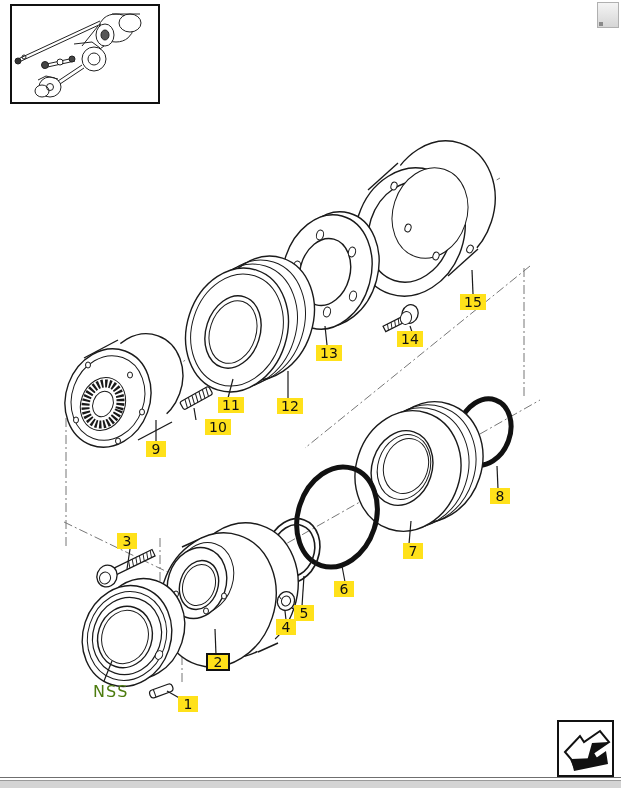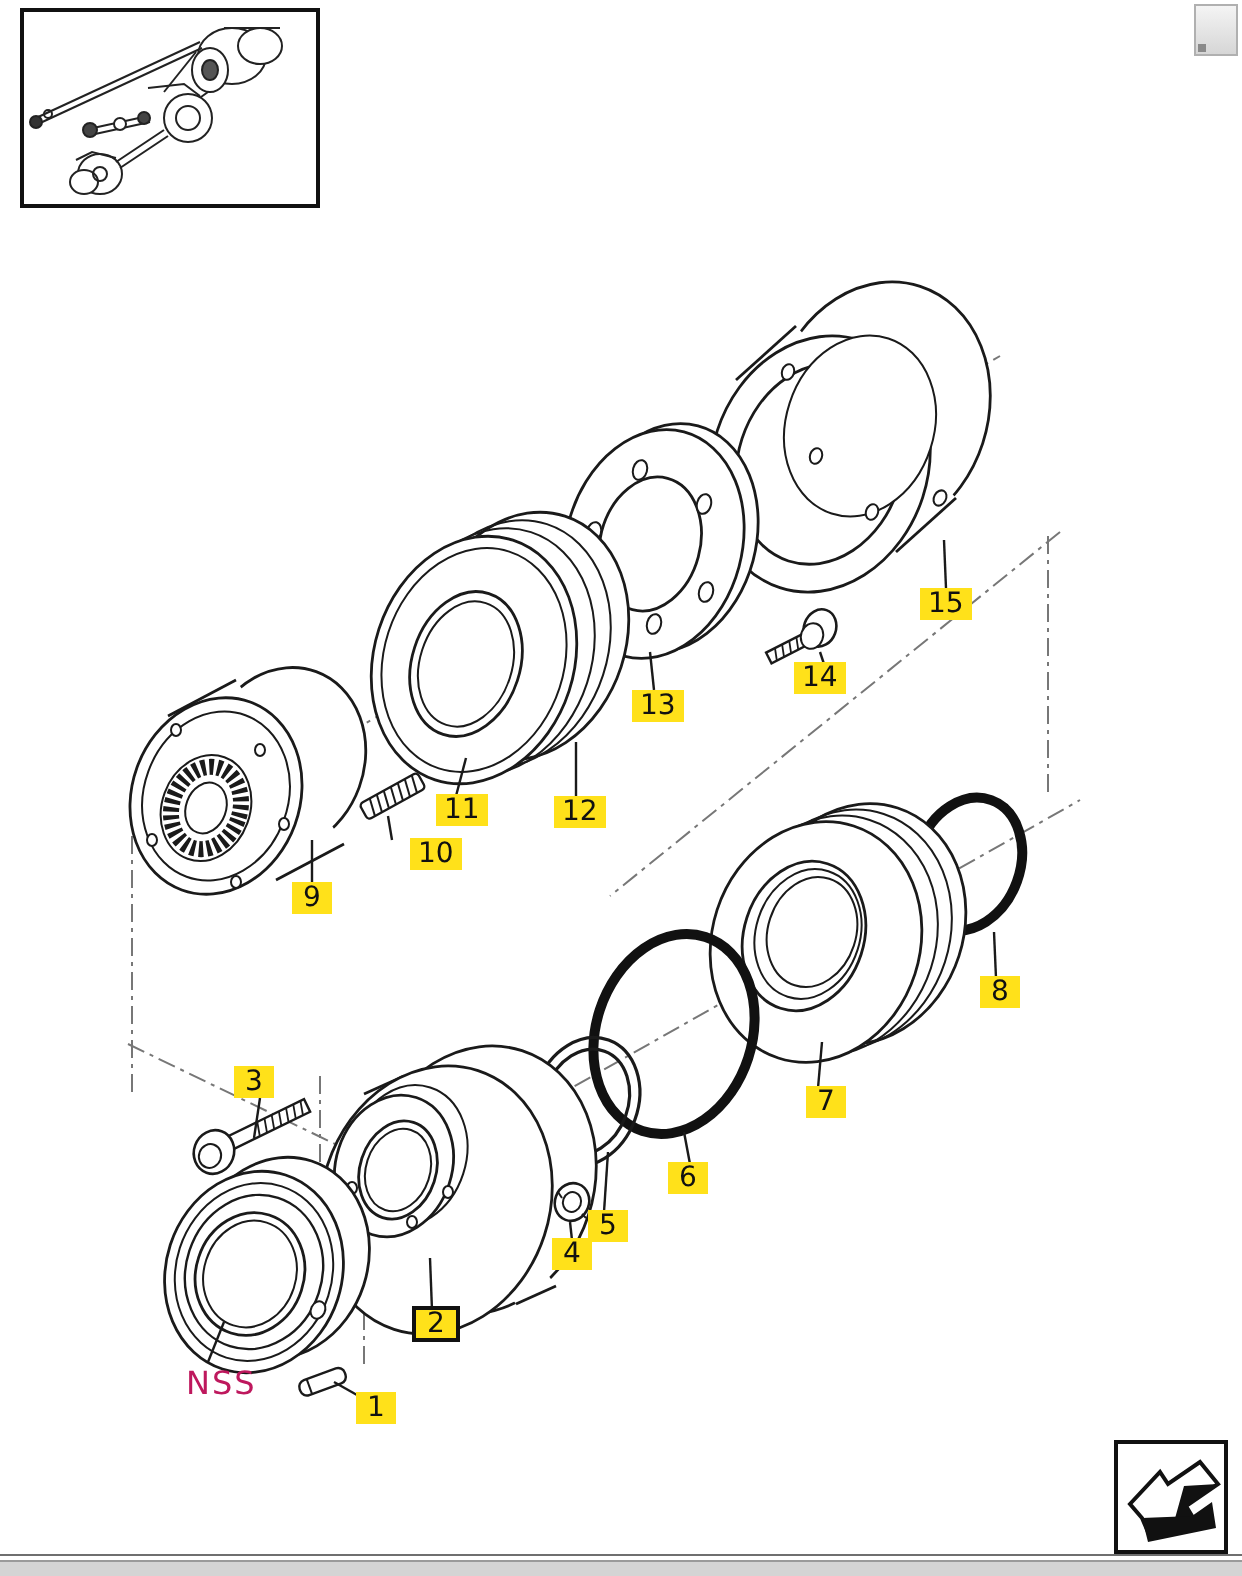--- a/index.html
+++ b/index.html
@@ -14,21 +14,21 @@
              border:1px solid #b0b0b0;}
   #cornerBtn .nub{position:absolute;left:1px;bottom:1px;width:4px;height:4px;background:#8a8a8a;}
   
   #art{position:absolute;left:0;top:0;}
   
   .callout{position:absolute;background:#ffe11a;color:#111;
            font-family:"DejaVu Sans","Liberation Sans",sans-serif;
            font-size:14px;line-height:16px;text-align:center;
            padding:0 4px;min-width:12px;height:16px;cursor:pointer;}
   .callout.boxed{border:2px solid #111;height:14px;line-height:14px;}
-  .nss{position:absolute;background:transparent;color:#be185d;
+  .nss{position:absolute;background:transparent;color:#4d7c0f;
        font-family:"DejaVu Sans","Liberation Sans",sans-serif;
        font-size:16px;letter-spacing:1px;}
   
   #backBtn{position:absolute;left:557px;top:720px;width:53px;height:53px;
            border:2px solid #111;background:#fff;cursor:pointer;}
   
   #frameLine{position:absolute;left:0;top:777px;width:621px;height:1px;background:#6f6f6f;}
   #bottomBar{position:absolute;left:0;top:780px;width:621px;height:8px;
              background:#d4d4d4;border-top:1px solid #9a9a9a;}
 </style>

